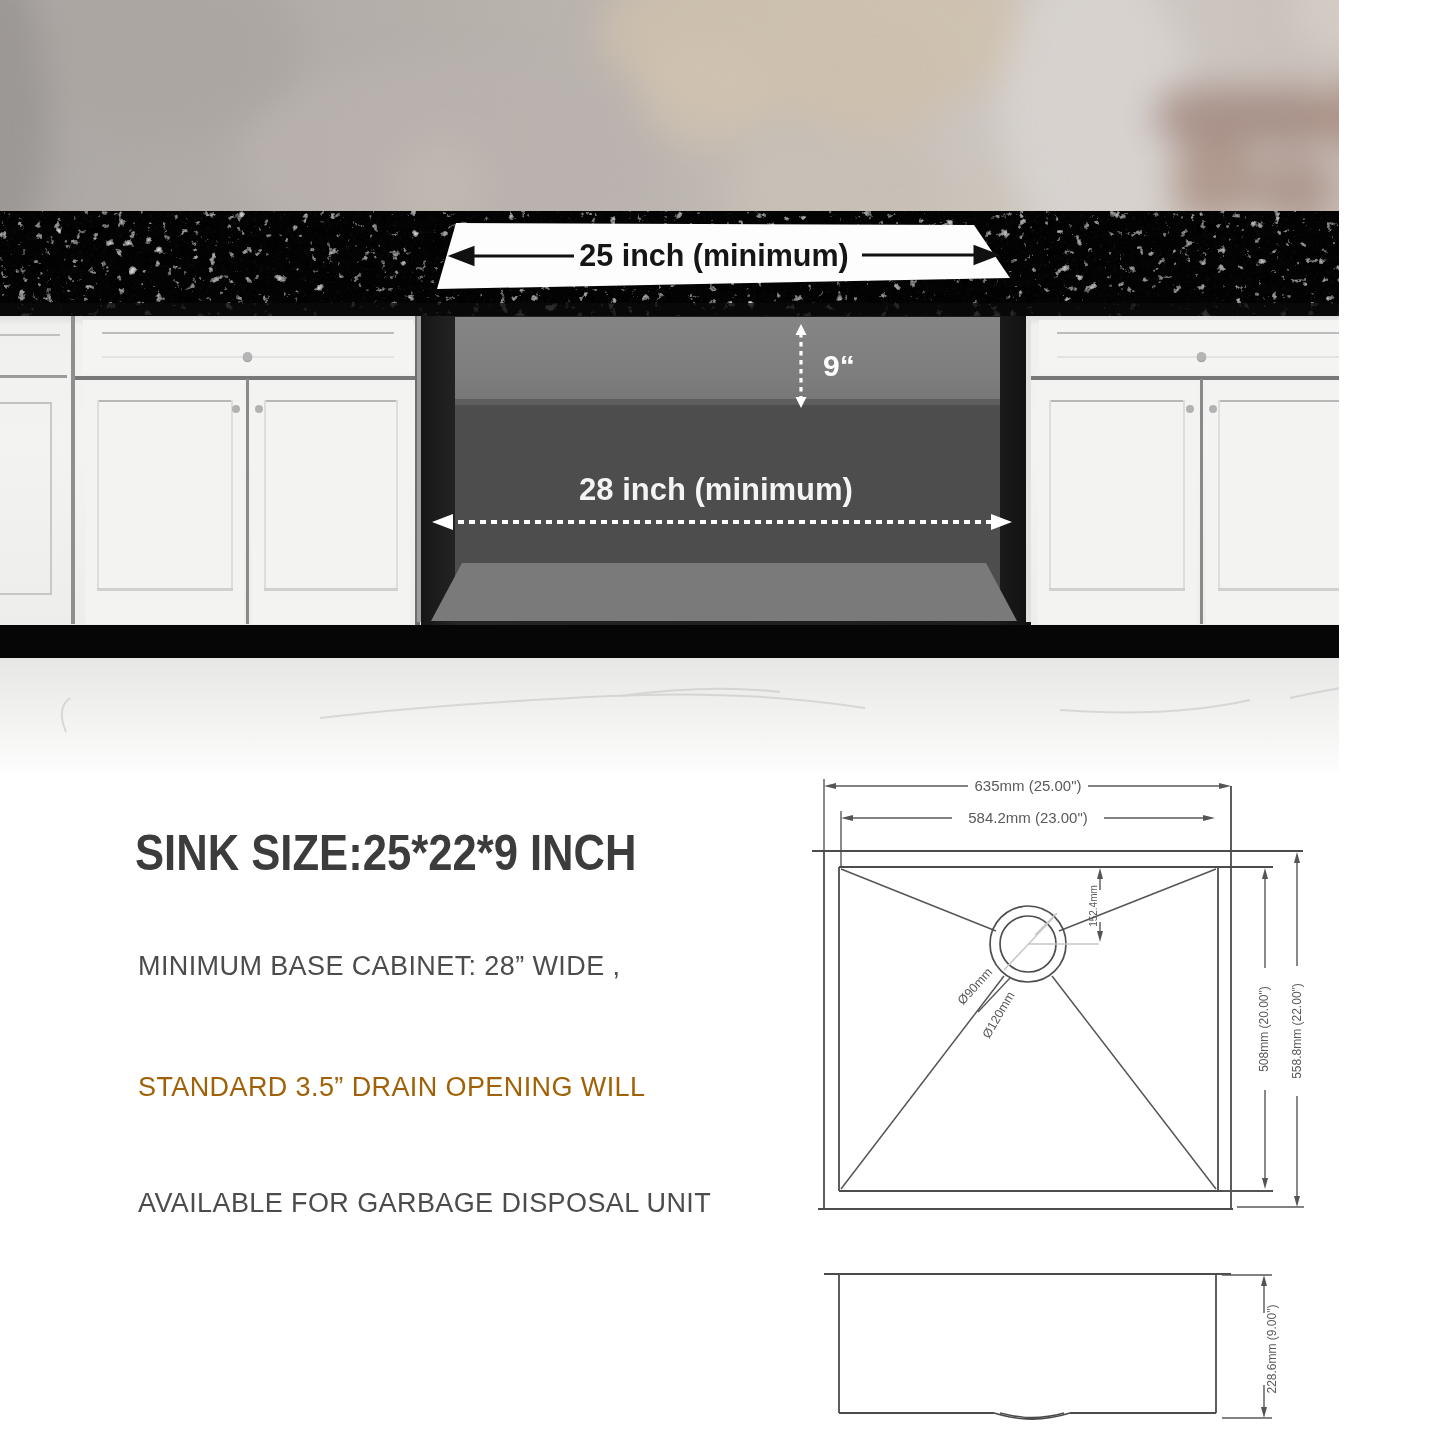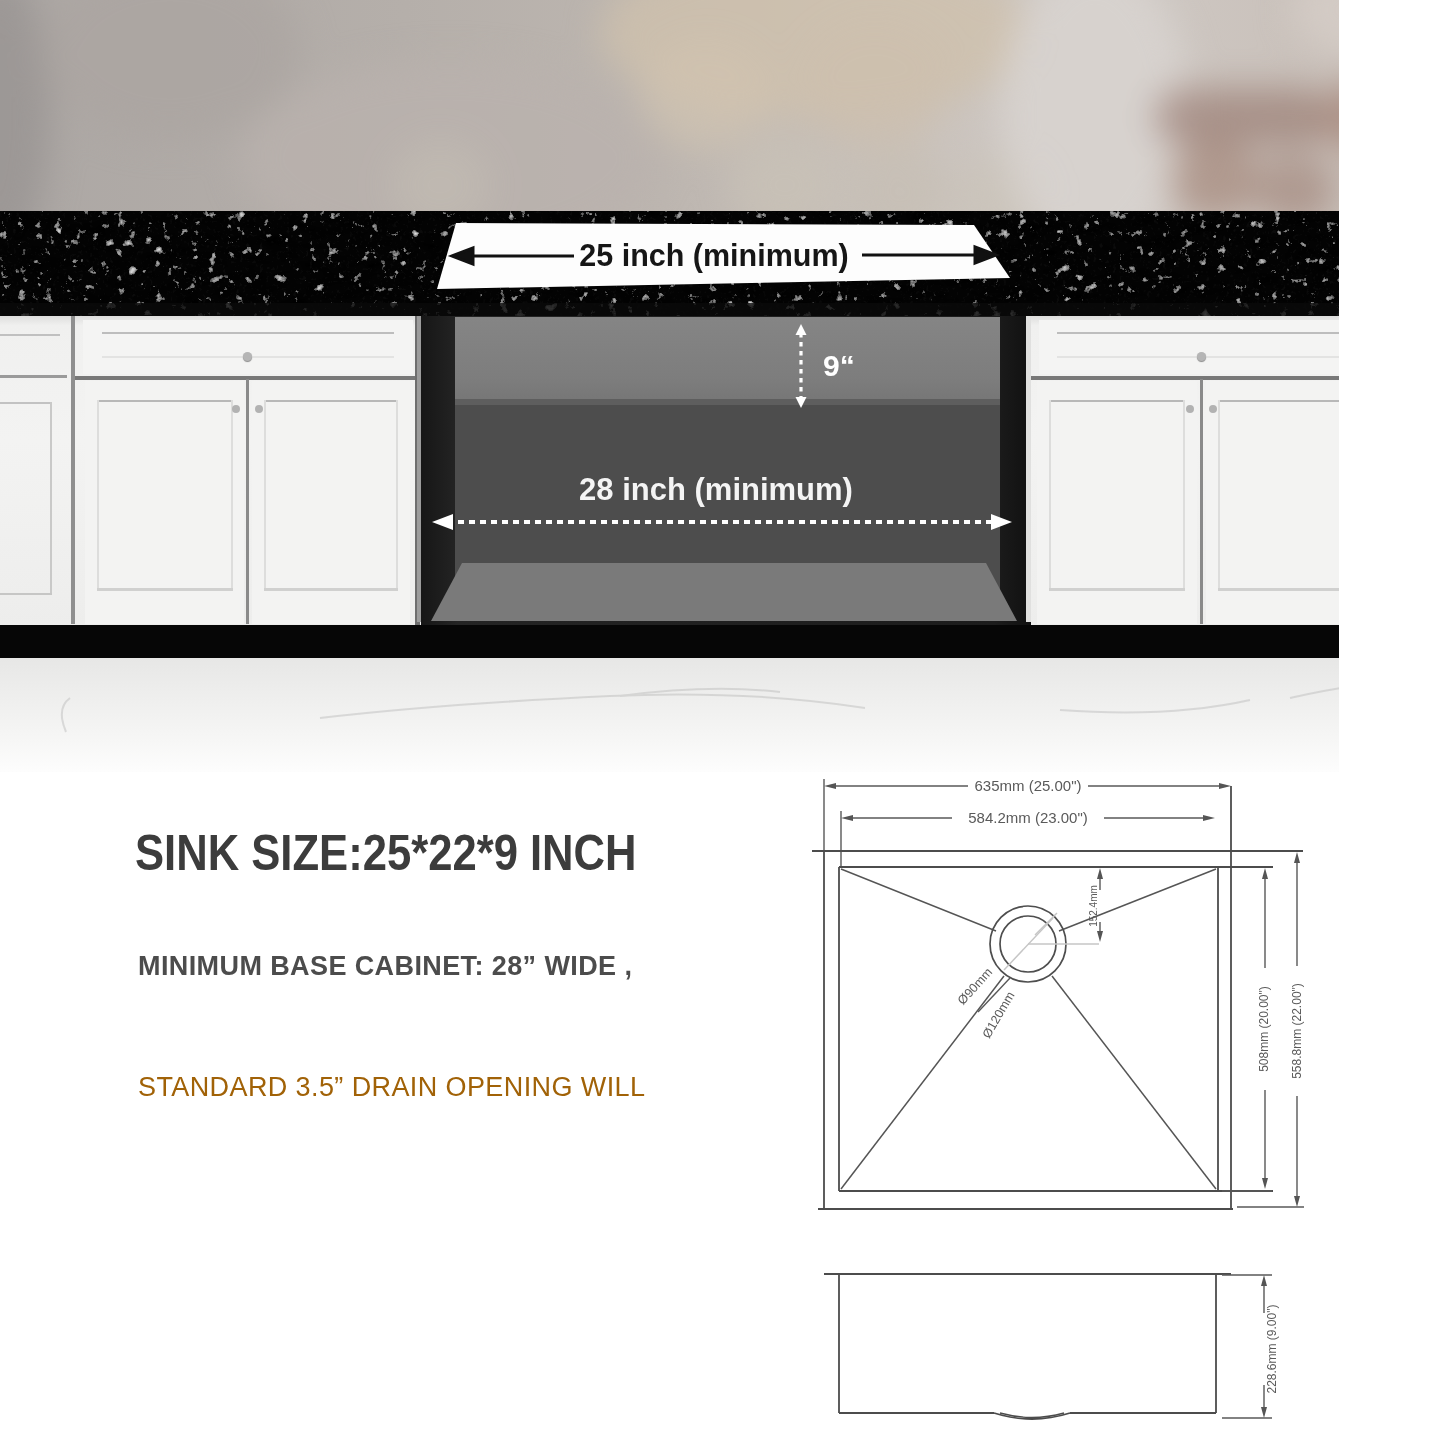--- a/index.html
+++ b/index.html
@@ -191,24 +191,25 @@
         <path d="M 320,60 q 120,-14 290,-22 q 140,-6 255,12"></path>
         <path d="M 620,38 q 90,-12 160,-4"></path>
         <path d="M 1060,52 q 110,8 190,-10"></path>
         <path d="M 1290,40 q 70,-16 130,-18"></path>
       </g>
     </svg>
   </div>
 
   <div class="abs" style="left:135px;top:824px;font-size:50px;font-weight:bold;color:#3c3c3c;transform:scaleX(0.872);transform-origin:0 0;white-space:nowrap;">SINK SIZE:25*22*9 INCH</div>
 
-  <div class="abs" style="left:138px;top:951px;font-size:27px;color:#4c4c4c;letter-spacing:0.4px;font-weight:bold;">MINIMUM BASE CABINET: 28” WIDE&nbsp;,</div>
+  <div class="abs" style="left:138px;top:951px;font-size:27px;color:#4c4c4c;letter-spacing:0.4px;">MINIMUM BASE CABINET: 28” WIDE&nbsp;,</div>
 
   <div class="abs" style="left:138px;top:1072px;font-size:27px;color:#a16207;letter-spacing:0.4px;">STANDARD 3.5” DRAIN OPENING WILL</div>
 
+  <div class="abs" style="left:138px;top:1188px;font-size:27px;color:#4c4c4c;letter-spacing:0.4px;">AVAILABLE FOR GARBAGE DISPOSAL UNIT</div>
 
   <svg class="abs" style="left:770px;top:760px;filter:blur(0.45px);" width="560" height="685" viewBox="770 760 560 685" font-family="Liberation Sans, sans-serif">
     <g stroke="#585858" stroke-width="1.4" fill="none">
 
       <g>
         <line x1="824" y1="779" x2="824" y2="851"></line>
         <line x1="833" y1="786" x2="968" y2="786"></line>
         <line x1="1088" y1="786" x2="1222" y2="786"></line>
         <polygon points="824,786 836,783 836,789" fill="#555" stroke="none"></polygon>
         <polygon points="1231,786 1219,783 1219,789" fill="#555" stroke="none"></polygon>

